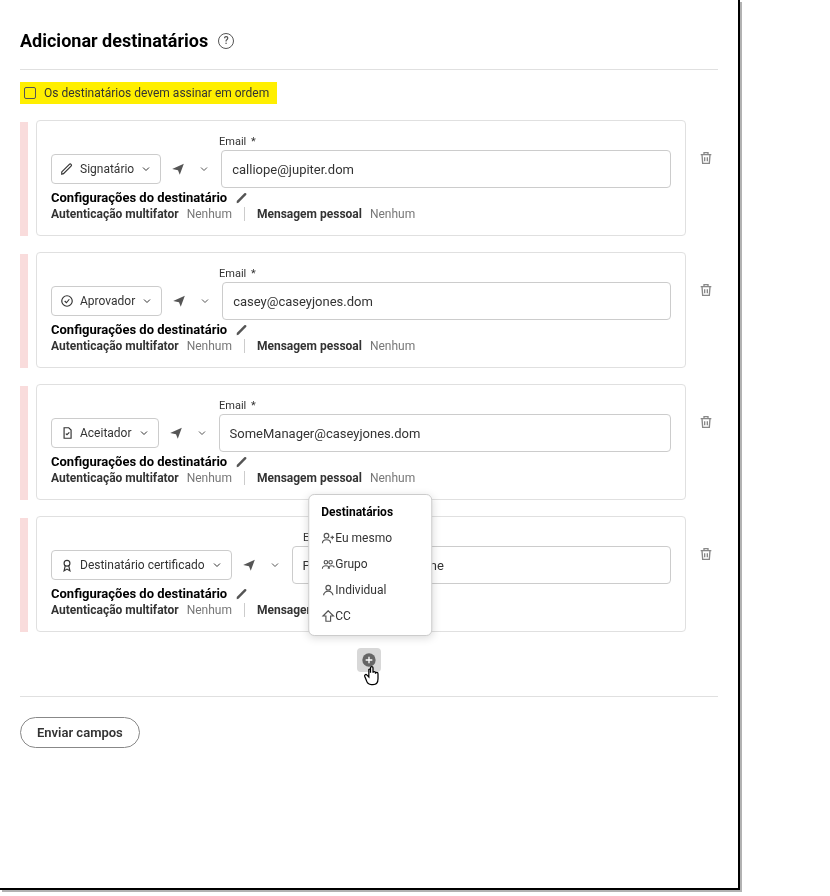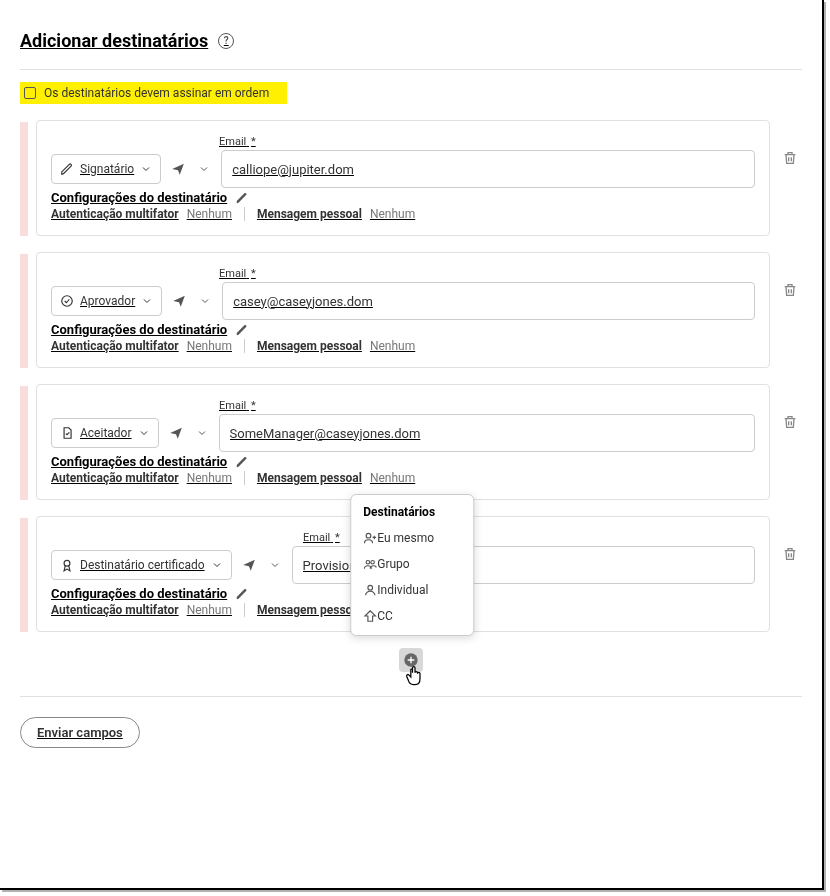--- a/index.html
+++ b/index.html
@@ -13,25 +13,24 @@
       padding: 0;
       width: 830px;
       height: 896px;
       position: relative;
     }
     .container {
       padding: 30px 20px 20px 20px;
       border: 2px solid #000;
       border-top: none;
       border-left: none;
-      width: 824px;
+      width: 740px;
       height: 890px;
       position: relative;
       box-shadow: 2px 2px 0 rgba(0,0,0,0.3);
-      text-decoration: underline;
     }
     .header {
       display: flex;
       align-items: center;
       gap: 10px;
       margin-bottom: 18px;
     }
     .header h1 {
       font-size: 18px;
       font-weight: 700;
@@ -51,21 +50,21 @@
     }
     .divider {
       border: none;
       border-top: 1px solid #e0e0e0;
       margin-bottom: 12px;
     }
     .highlight-row {
       background: #ffef00;
       display: inline-flex;
       align-items: center;
-      padding: 4px 18px 4px 4px;
+      padding: 4px 8px 4px 4px;
       font-size: 12px;
       color: #333;
       margin-bottom: 16px;
       gap: 8px;
     }
     .checkbox {
       width: 12px;
       height: 12px;
       border: 1.5px solid #555;
       border-radius: 2px;

